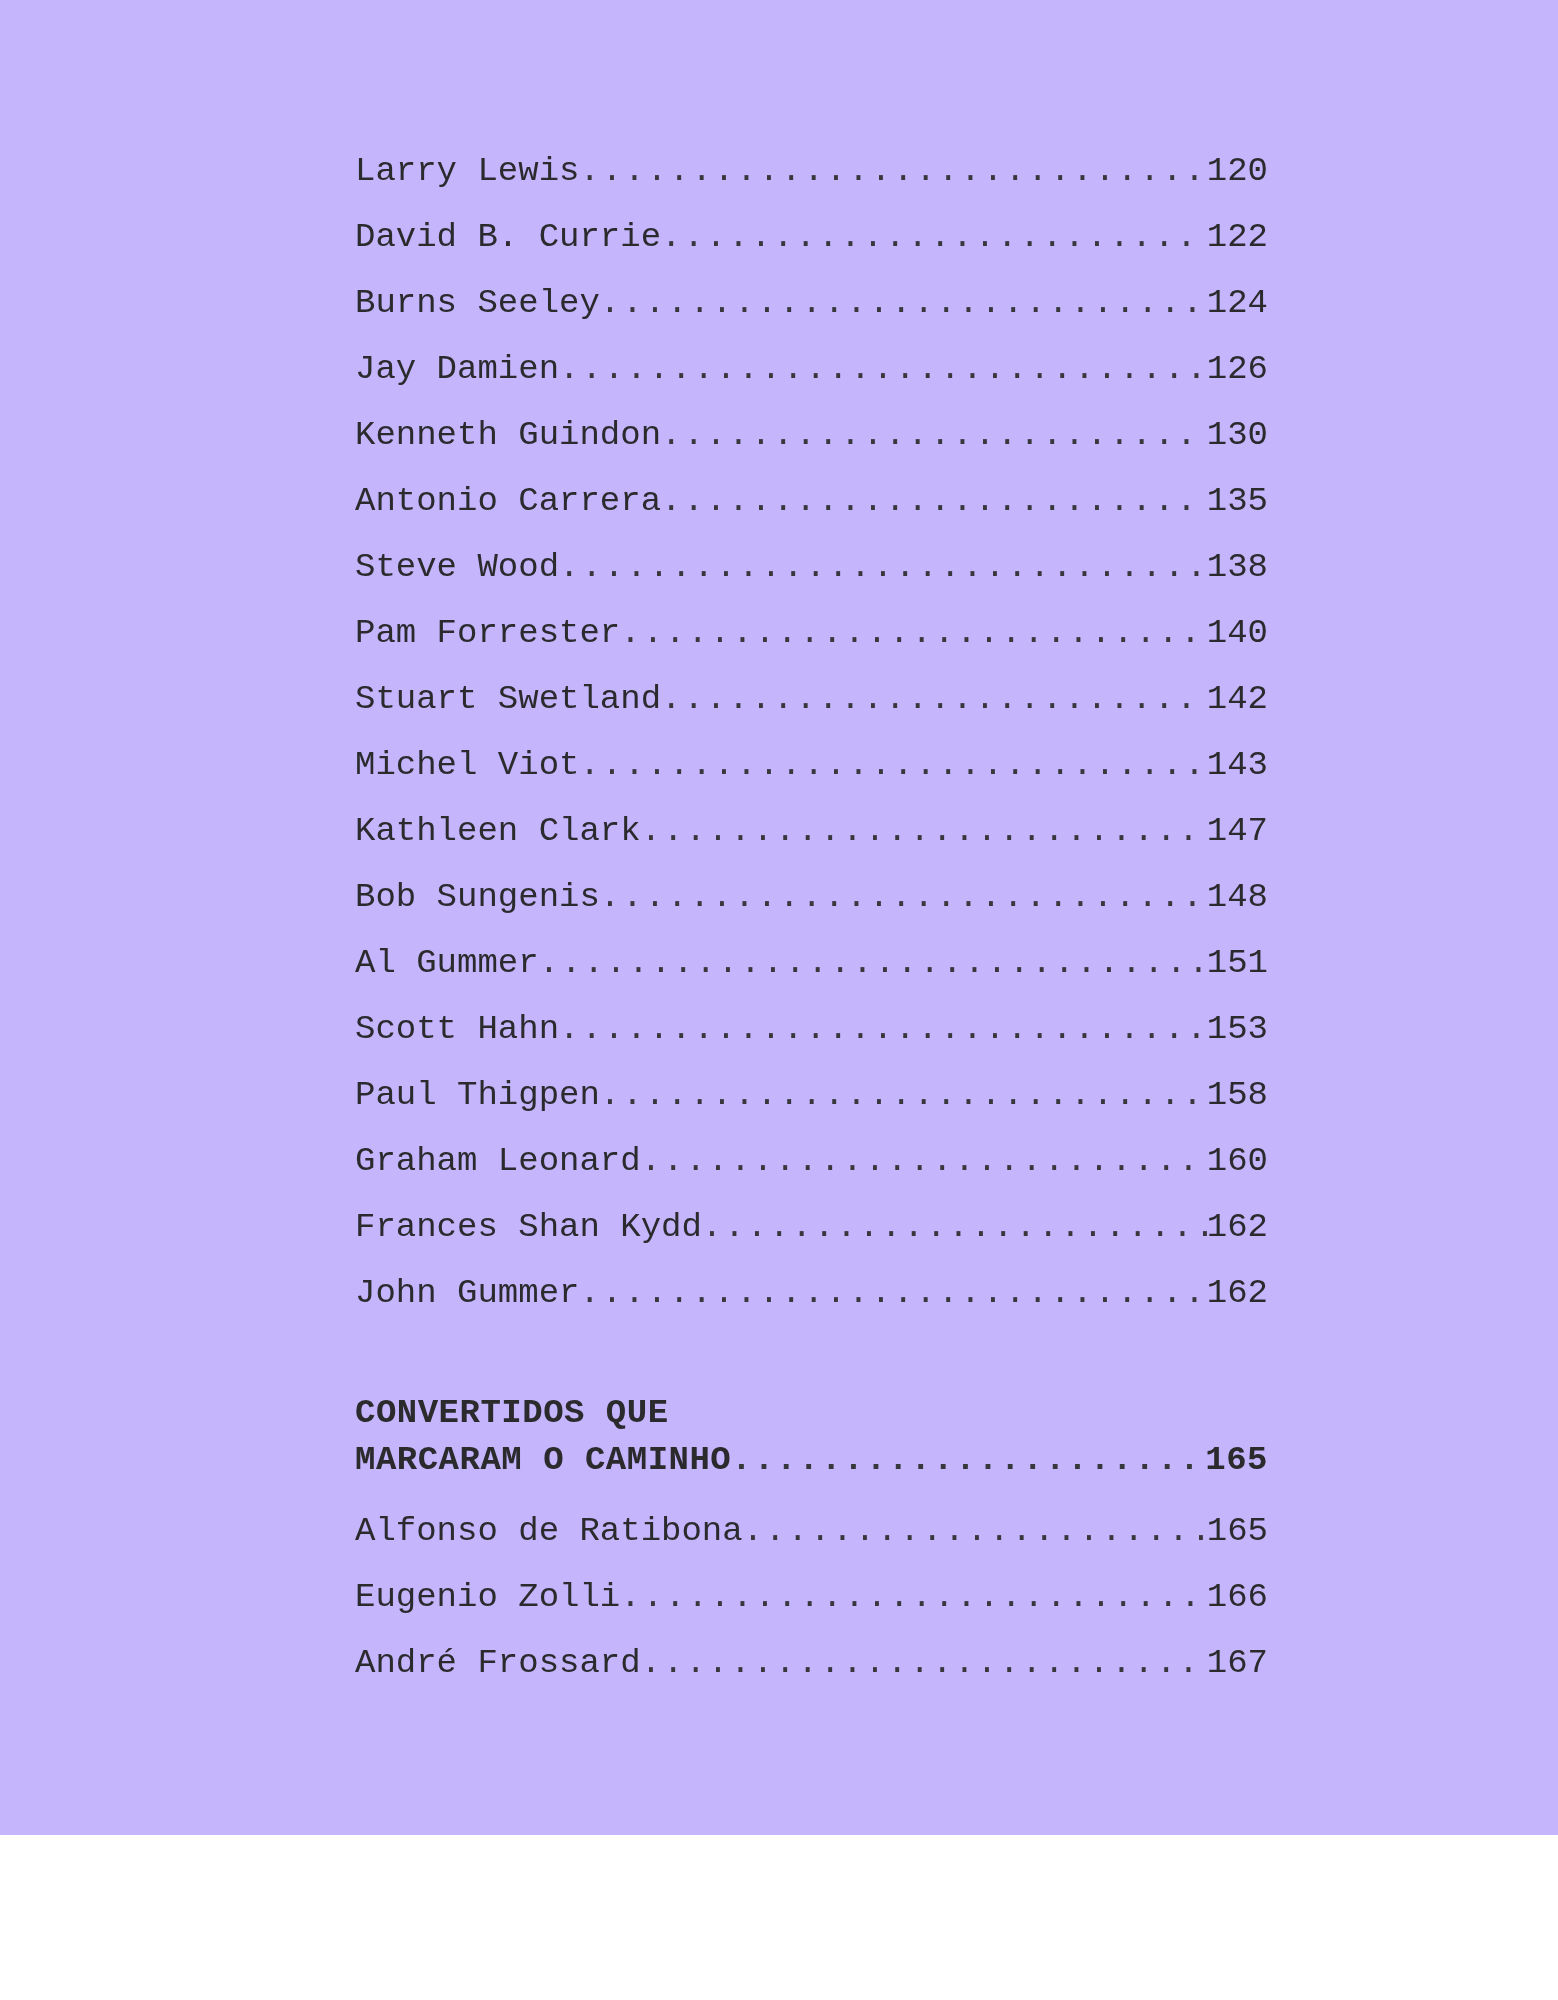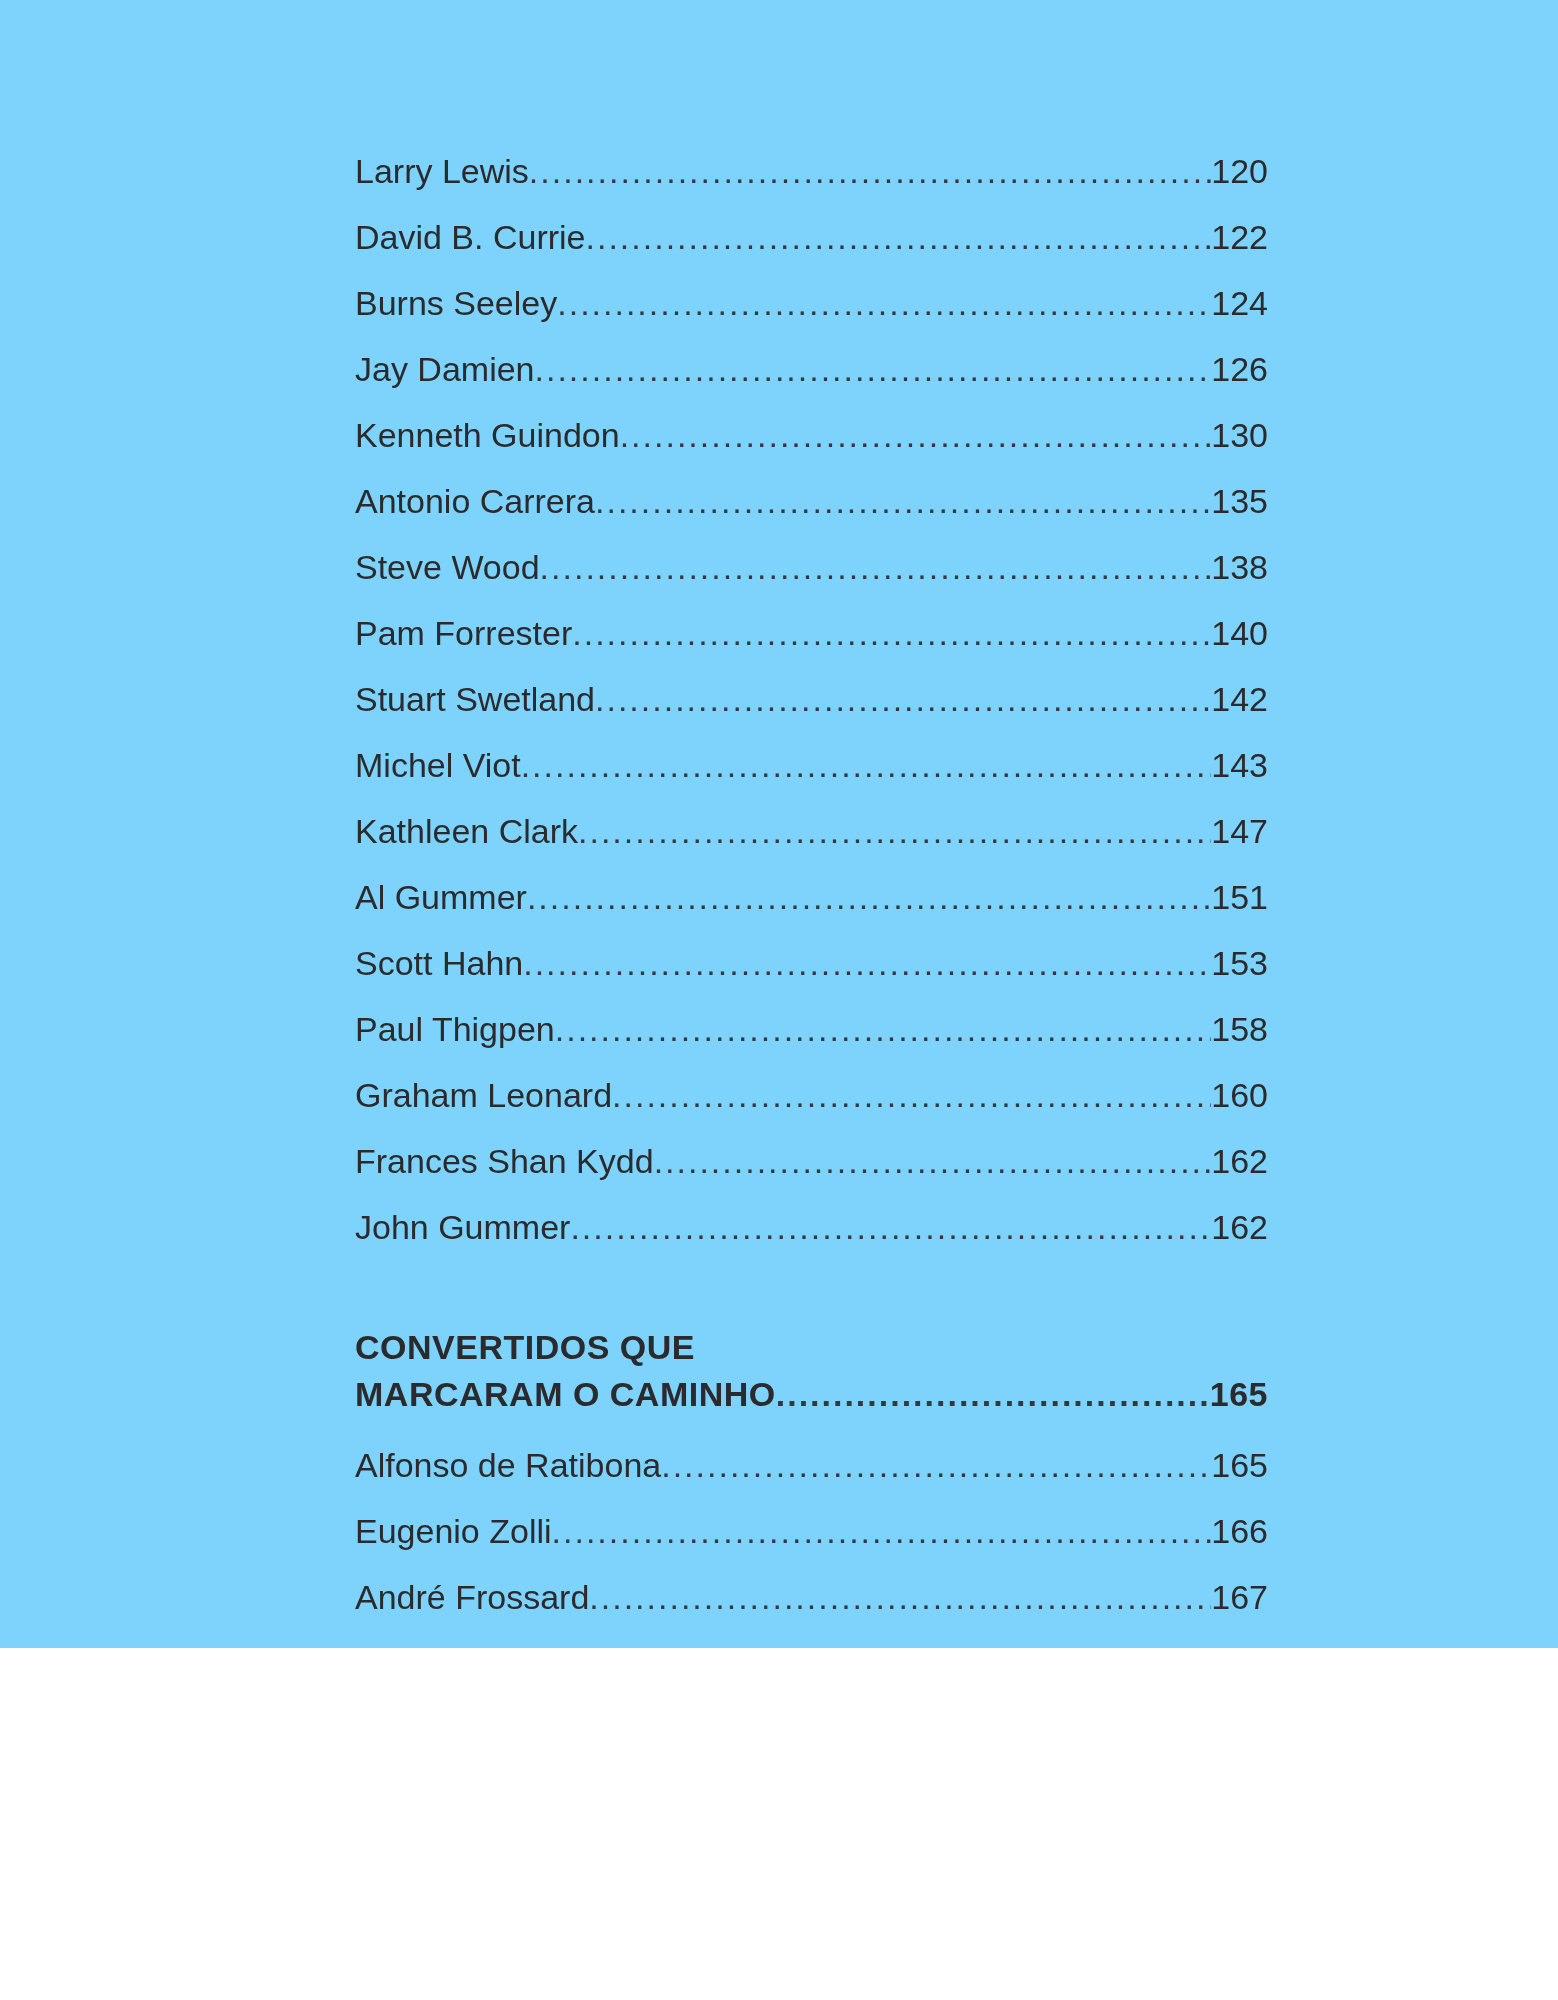--- a/index.html
+++ b/index.html
@@ -3,23 +3,23 @@
 <meta charset="utf-8">
 <style>
   html, body {
     margin: 0;
     padding: 0;
     background: #ffffff;
   }
   .page {
     position: relative;
     width: 1558px;
-    height: 1648px;
-    background: #7dd3fc;
-    font-family: Liberation Sans, sans-serif;
+    height: 1835px;
+    background: #c4b5fd;
+    font-family: Liberation Mono, monospace;
     color: #2b2b2e;
     box-sizing: border-box;
     padding: 152px 290px 0 355px;
     overflow: hidden;
   }
   .toc-row {
     display: flex;
     align-items: baseline;
     font-size: 34px;
     line-height: 38px;
@@ -129,20 +129,25 @@
     <span class="toc-page">143</span>
   </div>
 
 
   <div class="toc-row">
     <span class="toc-name">Kathleen Clark</span>
     <span class="toc-dots"></span>
     <span class="toc-page">147</span>
   </div>
 
+  <div class="toc-row">
+    <span class="toc-name">Bob Sungenis</span>
+    <span class="toc-dots"></span>
+    <span class="toc-page">148</span>
+  </div>
 
   <div class="toc-row">
     <span class="toc-name">Al Gummer</span>
     <span class="toc-dots"></span>
     <span class="toc-page">151</span>
   </div>
 
   <div class="toc-row">
     <span class="toc-name">Scott Hahn</span>
     <span class="toc-dots"></span>

